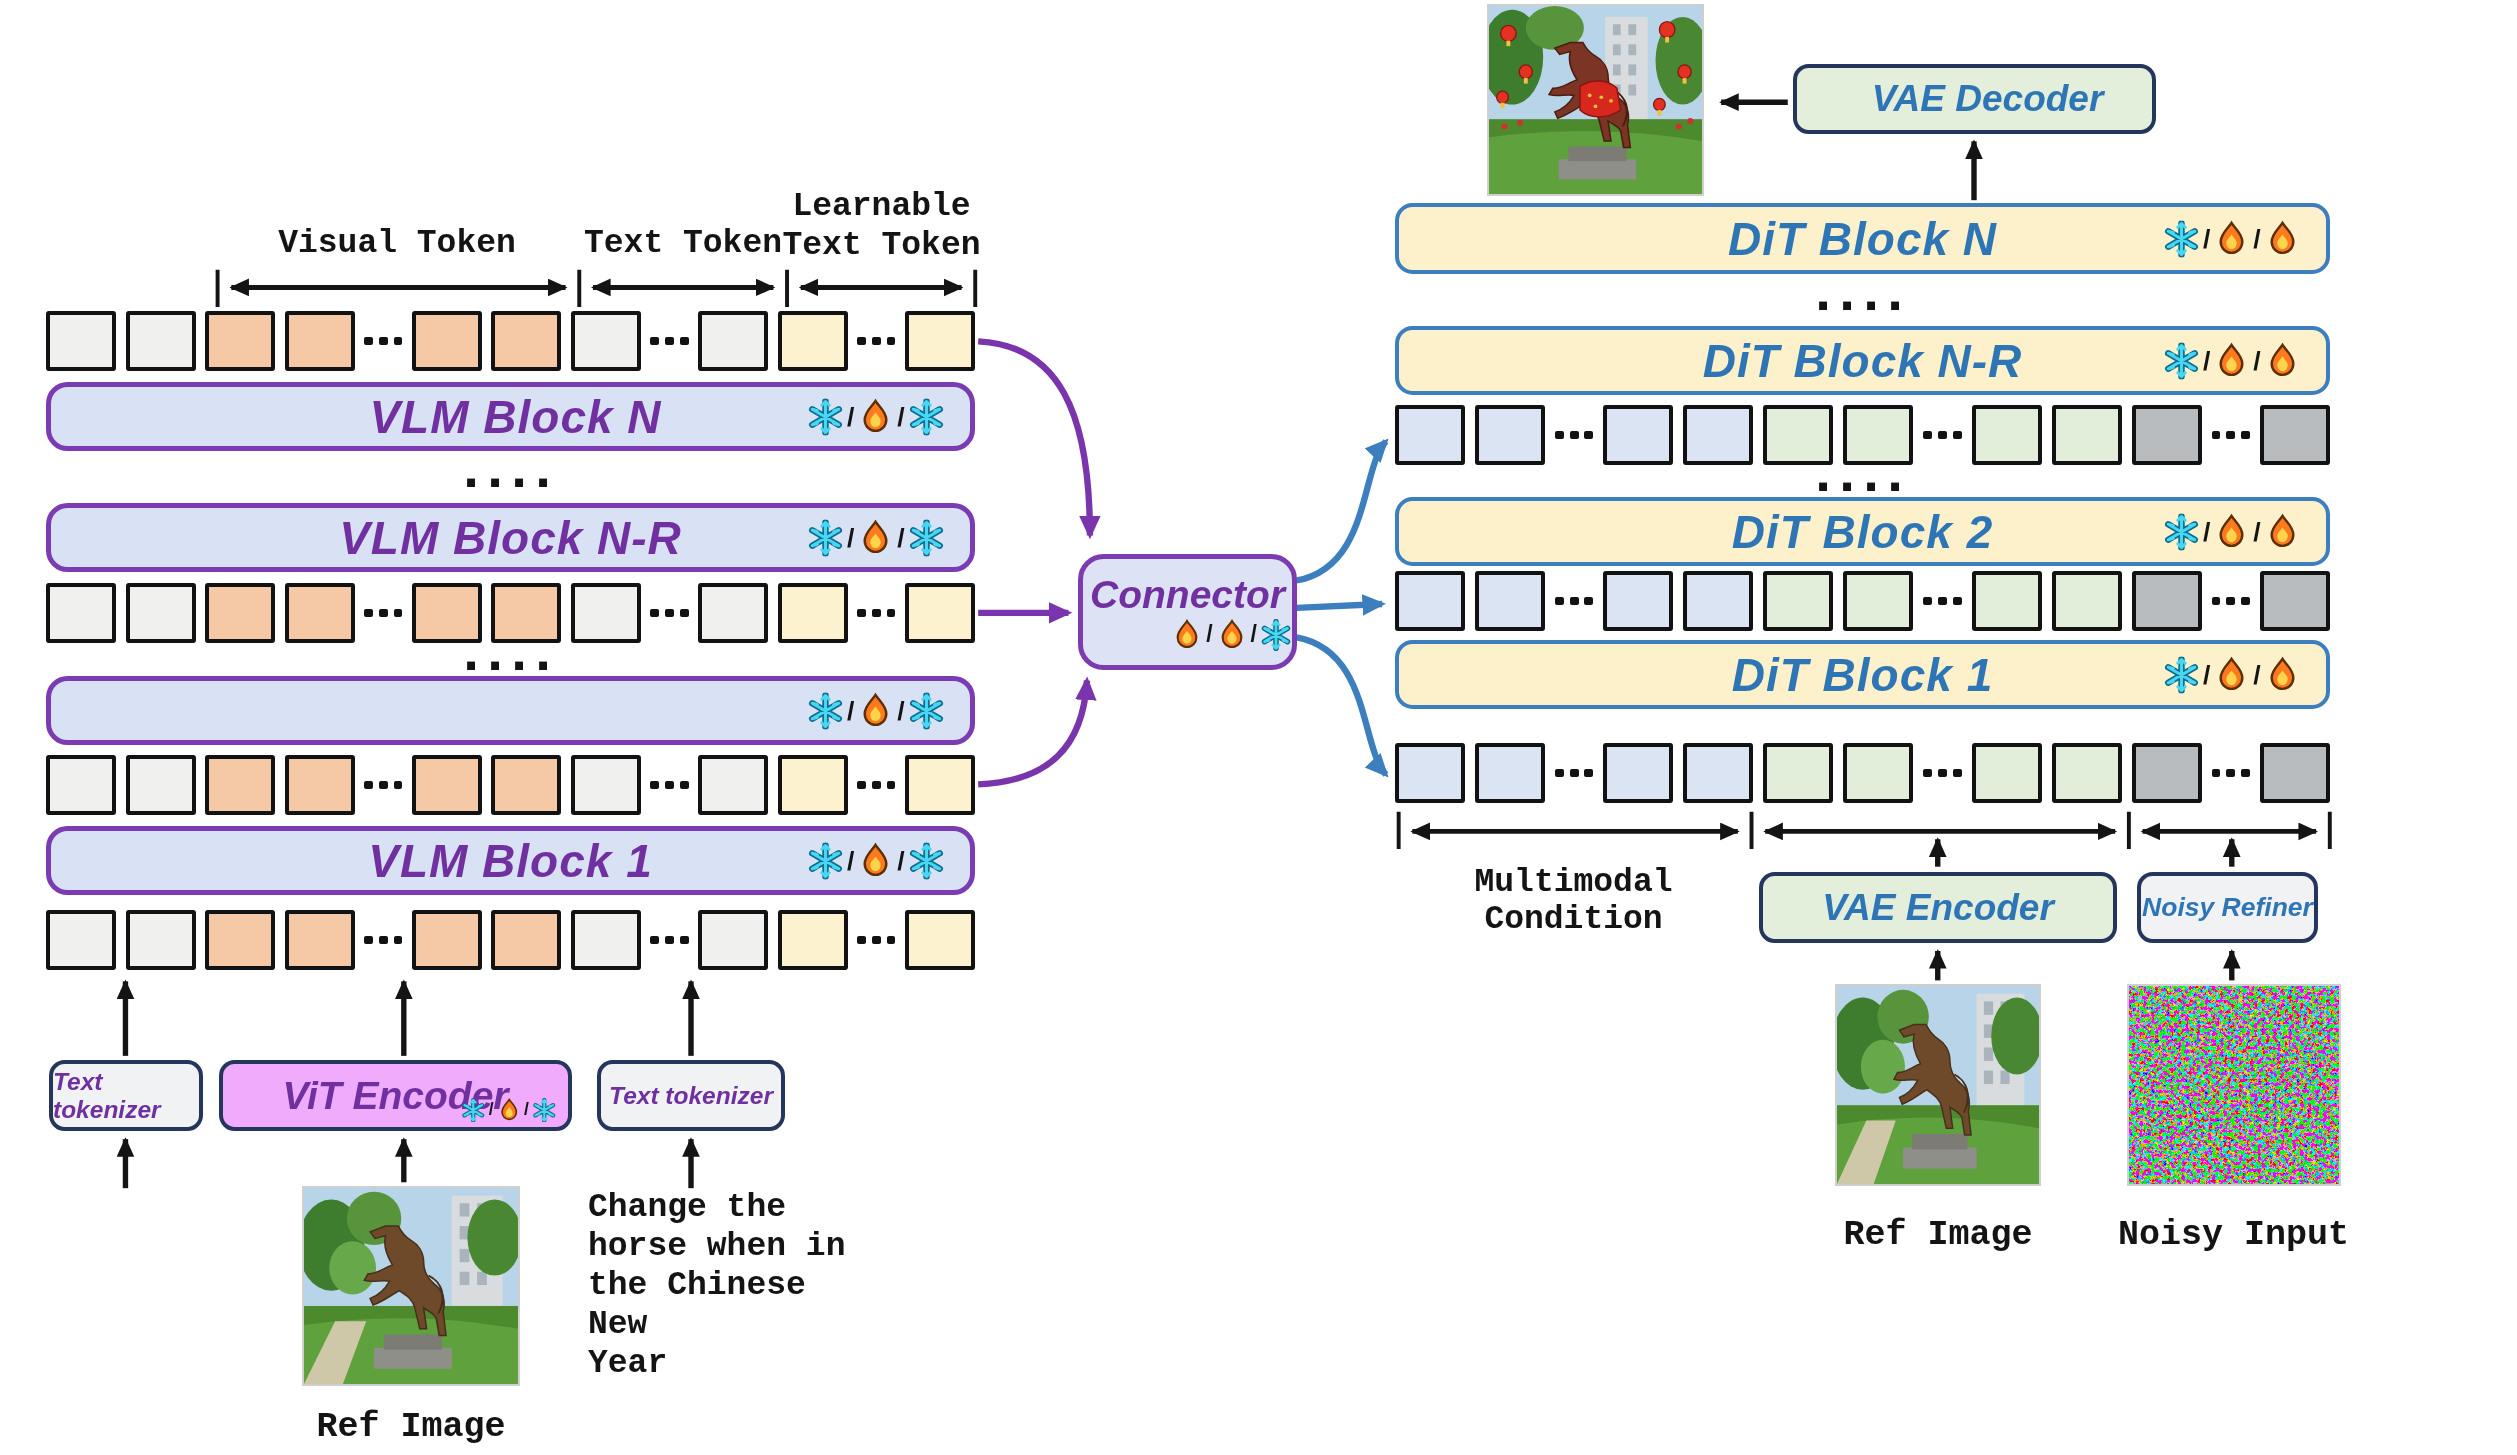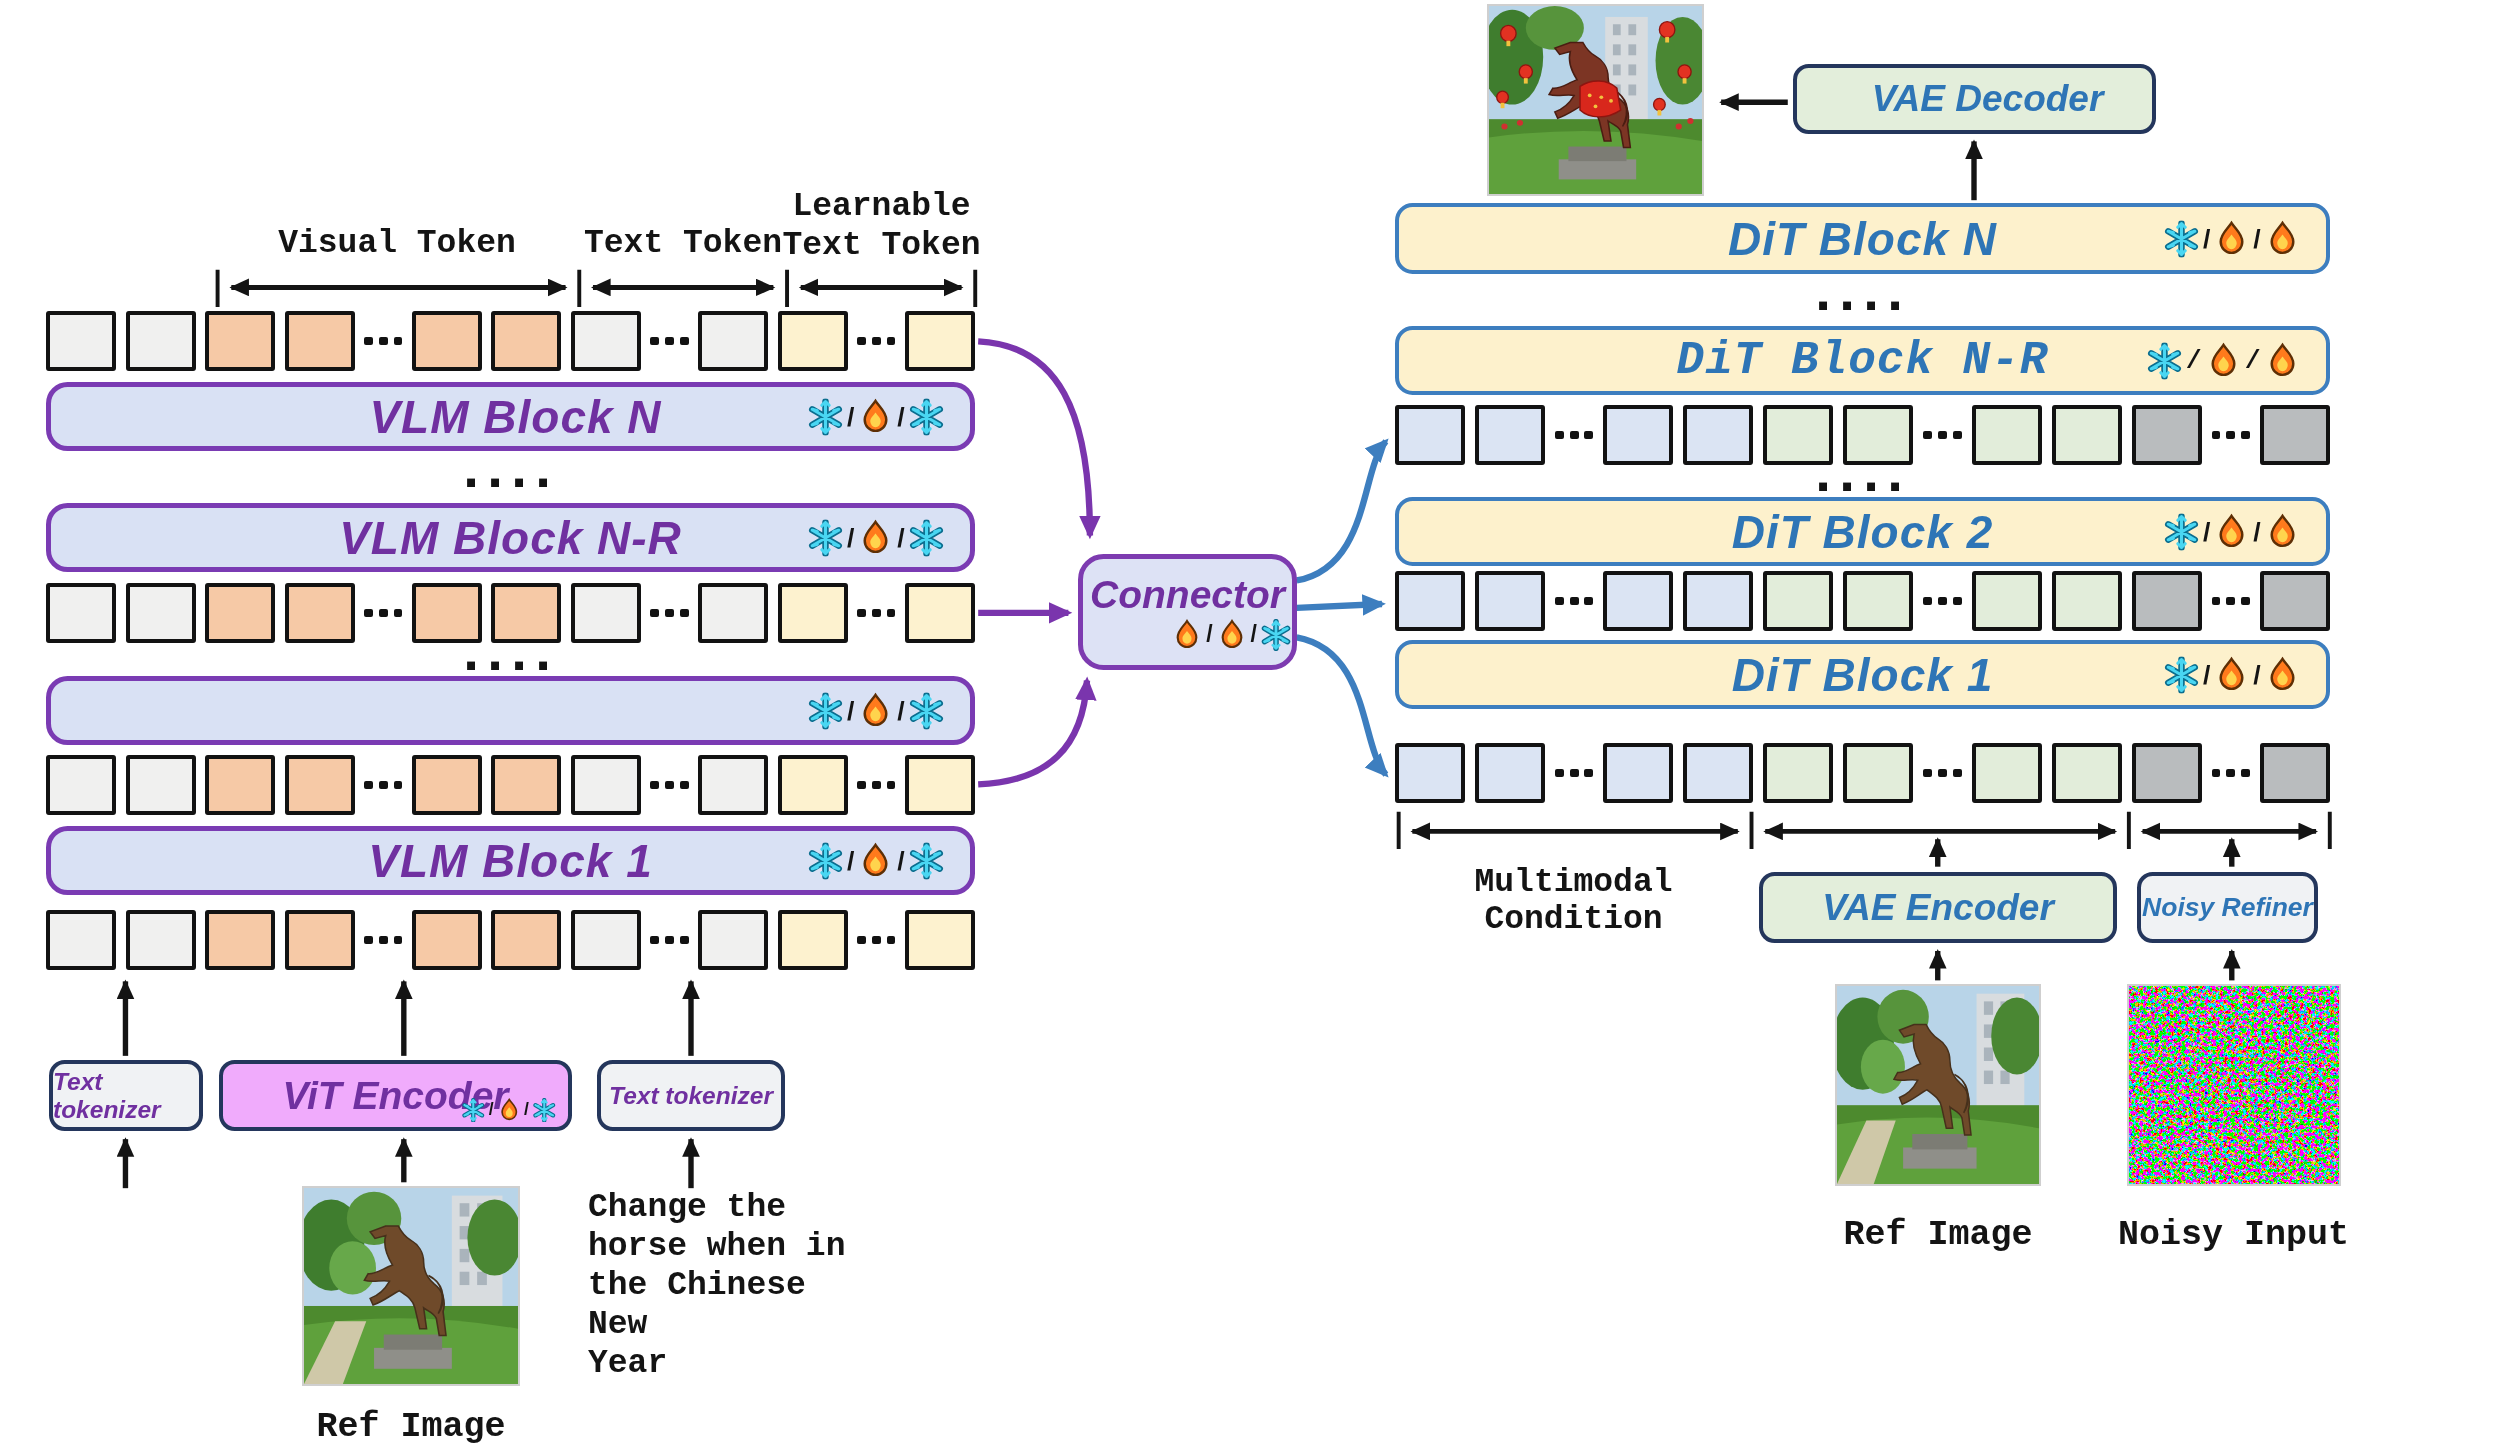--- a/index.html
+++ b/index.html
@@ -557,21 +557,21 @@
         <b class="sl">/</b>
         <svg viewBox="0 0 24 24">
           <path d="M12 1.5C9.5 5.5 5 8.5 5 13.8a7 7.2 0 0 0 14 0C19 8.5 14.5 5.5 12 1.5Z" fill="#ff7a1c" stroke="#5e2f05" stroke-width="1.6"></path>
           <path d="M12 9c-1.6 2.4-3.4 3.4-3.4 5.8a3.4 3.8 0 0 0 6.8 0C15.4 12.4 13.6 11.4 12 9Z" fill="#ffd44d"></path>
         </svg>
       </span>
   </div>
 
   <div class="ellipsis" style="left:1784px;top:272px;width:157px;">....</div>
 
-  <div class="block dit" style="left:1395px;top:326px;width:935px;height:69px;font-family:Liberation Mono, monospace;">
+  <div class="block dit" style="left:1395px;top:326px;width:935px;height:69px;">
     <span class="t">DiT Block N-R</span>
     <span class="icons">
         <svg viewBox="0 0 24 24">
           <g fill="none" stroke-linecap="round">
             <g stroke="#0b6e8f" stroke-width="4.2">
               <path d="M12 2v20M3.4 7l17.2 10M20.6 7L3.4 17"></path>
             </g>
             <g stroke="#49d6f2" stroke-width="2">
               <path d="M12 2v20M3.4 7l17.2 10M20.6 7L3.4 17M12 2l-2.4 2.4M12 2l2.4 2.4M12 22l-2.4-2.4M12 22l2.4-2.4M3.4 7l3.3 1M20.6 7l-3.3 1M3.4 17l3.3-1M20.6 17l-3.3-1"></path>
             </g>

